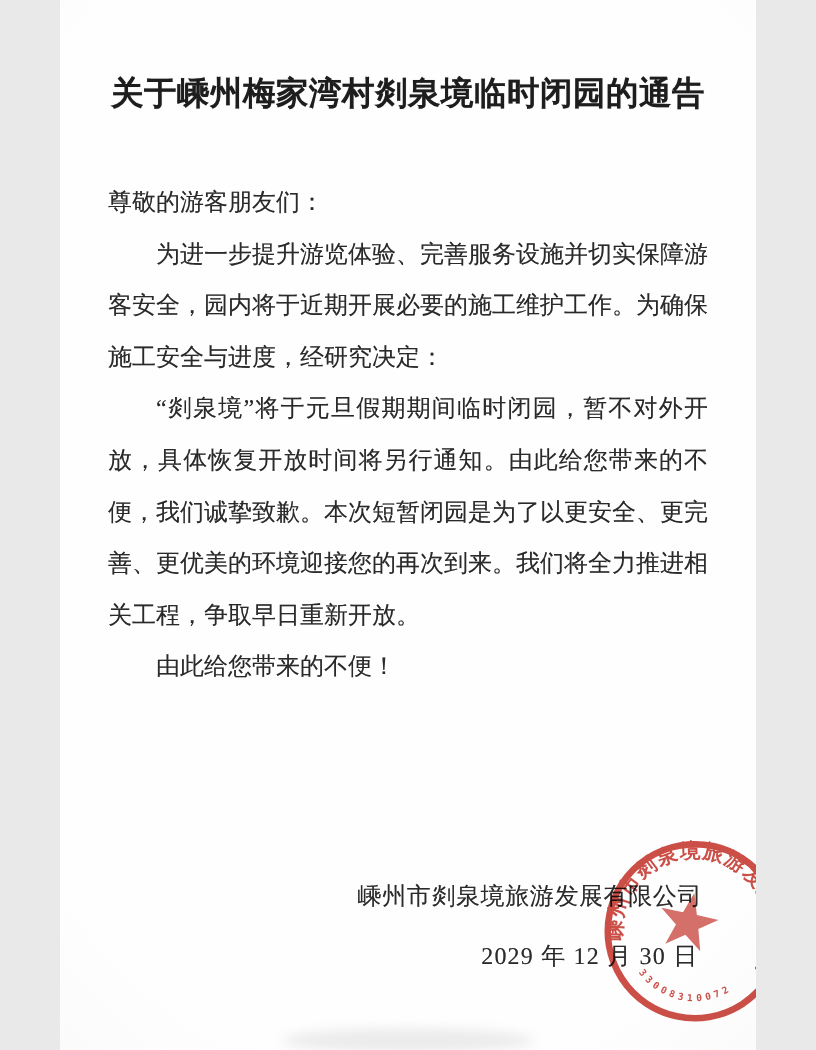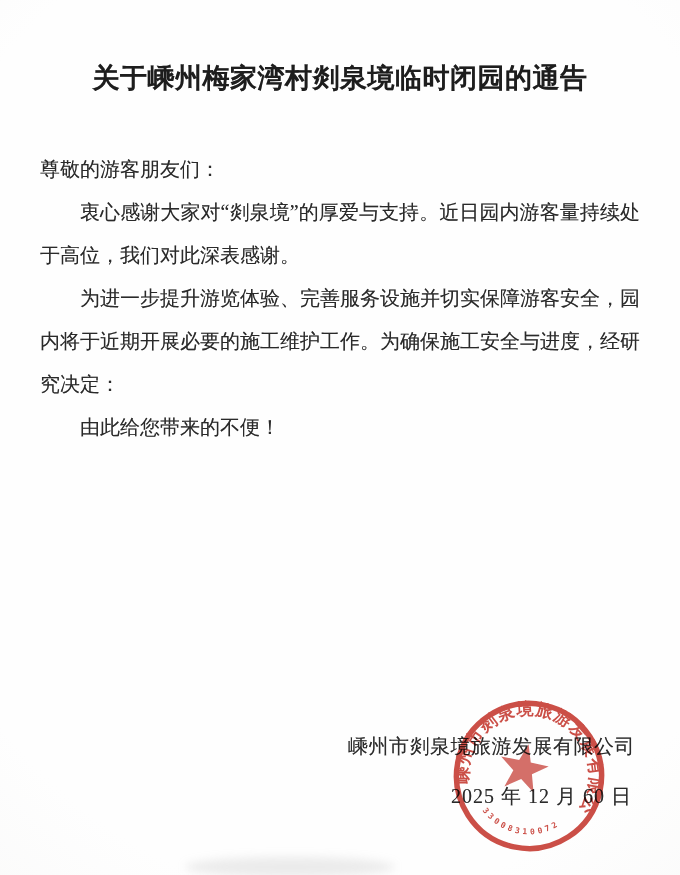--- a/index.html
+++ b/index.html
@@ -1,19 +1,19 @@
 <!DOCTYPE html>
 <html><head>
 <meta charset="utf-8">
 <style>
   * { margin: 0; padding: 0; box-sizing: border-box; }
   html, body { background: #e9e9e9; }
   .page {
     position: relative;
-    width: 680px;
+    width: 580px;
     height: 875px;
     margin: 0 auto;
     overflow: hidden;
     background: radial-gradient(120% 105% at 50% 45%, #fefefe 55%, #f7f7f6 85%, #efefee 100%);
     font-family: "Liberation Serif", "DejaVu Serif", serif;
     color: #272727;
   }
   .title {
     margin-top: 60px;
     text-align: center;
@@ -76,28 +76,28 @@
 </style>
 </head>
 <body>
 
 <div class="page">
 
   <h1 class="title">关于嵊州梅家湾村剡泉境临时闭园的通告</h1>
 
   <div class="body">
     <p class="salutation">尊敬的游客朋友们：</p>
-    <p>衷心感谢大家对“剡泉境”的厚爱与支持。近日园内游客量持续处于高位，我们对此深表感谢。</p>
     <p>为进一步提升游览体验、完善服务设施并切实保障游客安全，园内将于近期开展必要的施工维护工作。为确保施工安全与进度，经研究决定：</p>
+    <p>“剡泉境”将于元旦假期期间临时闭园，暂不对外开放，具体恢复开放时间将另行通知。由此给您带来的不便，我们诚挚致歉。本次短暂闭园是为了以更安全、更完善、更优美的环境迎接您的再次到来。我们将全力推进相关工程，争取早日重新开放。</p>
     <p>由此给您带来的不便！</p>
   </div>
 
   <div class="signature">
     <div class="company">嵊州市剡泉境旅游发展有限公司</div>
-    <div class="date">2025 年 12 月 60 日</div>
+    <div class="date">2029 年 12 月 30 日</div>
   </div>
 
   <svg class="seal" viewBox="0 0 160 160">
     <g transform="rotate(12 80 80)">
       <circle cx="80" cy="80" r="72.5" fill="none" stroke-width="5.5" stroke="#c5362d"></circle>
       <defs>
         <path id="sealArcTop" d="M 22.5,100 A 61,61 0 1 1 137.5,100" fill="none"></path>
         <path id="sealArcBottom" d="M 40,122 A 57,57 0 0 0 120,122" fill="none"></path>
       </defs>
       <text font-size="17" font-weight="bold" letter-spacing="1" font-family="'Liberation Serif','DejaVu Serif',serif" fill="#c5362d">

